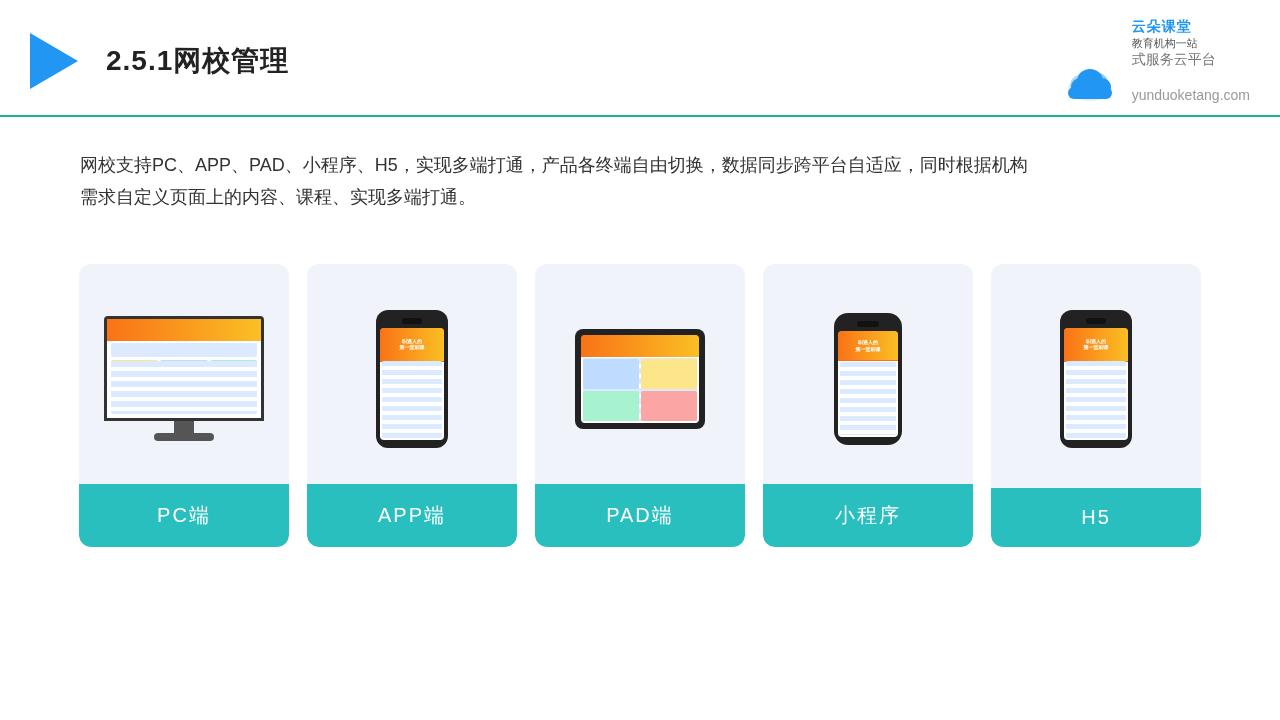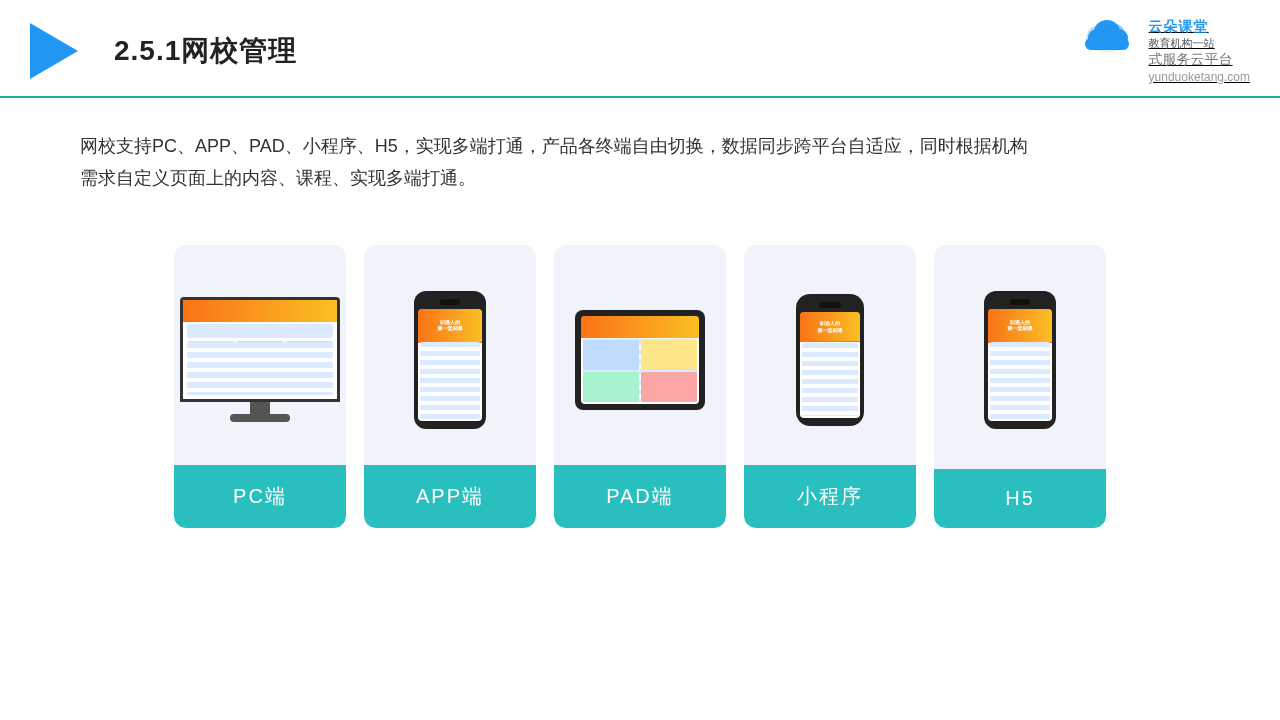--- a/index.html
+++ b/index.html
@@ -17,41 +17,40 @@
       display: flex;
       align-items: center;
       justify-content: space-between;
       padding: 18px 30px 0 30px;
       border-bottom: 2px solid #1ab394;
       padding-bottom: 12px;
     }
     .header-left {
       display: flex;
       align-items: center;
-      gap: 26px;
+      gap: 18px;
     }
     .logo-triangle {
       width: 0;
       height: 0;
       border-top: 28px solid transparent;
       border-bottom: 28px solid transparent;
       border-left: 48px solid #2196F3;
       margin-right: 10px;
     }
     .page-title {
       font-size: 28px;
       font-weight: bold;
       color: #222;
       letter-spacing: 1px;
     }
     .header-right {
       display: flex;
-      align-items: flex-start;
+      align-items: flex-end;
       gap: 6px;
-      text-decoration: underline;
     }
     .cloud-svg {
       width: 60px;
       height: 36px;
     }
     .brand-name {
       font-size: 14px;
       color: #2196F3;
       font-weight: bold;
       letter-spacing: 1px;
@@ -64,23 +63,23 @@
     }
     .brand-sub-text1 {
       font-size: 11px;
       color: #555;
     }
     .brand-sub-text2 {
       font-size: 14px;
       color: #777;
     }
     .brand-url {
-      font-size: 12px;
+      font-size: 14px;
       color: #999;
-      margin-top: 1px;
+      margin-top: 18px;
     }
 
     
     .description {
       padding: 32px 74px 10px 80px;
       font-size: 18px;
       color: #333;
       line-height: 1.8;
     }
 
@@ -89,21 +88,21 @@
       display: flex;
       justify-content: center;
       gap: 18px;
       padding: 30px 60px 20px 60px;
       margin-top: 10px;
     }
 
     .card {
       background: #f0f4fa;
       border-radius: 12px;
-      width: 172px;
+      width: 210px;
       display: flex;
       flex-direction: column;
       align-items: center;
       overflow: hidden;
       padding-bottom: 0;
     }
 
     .card-image-area {
       width: 100%;
       height: 220px;

